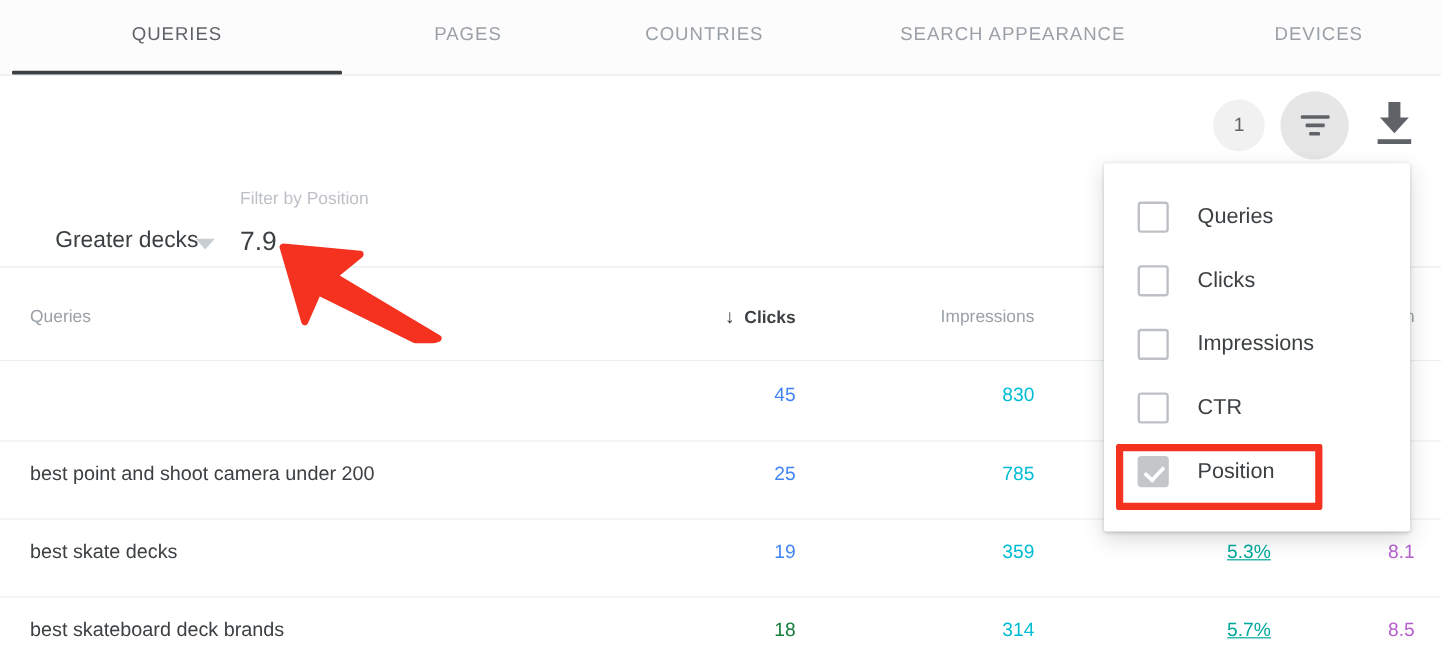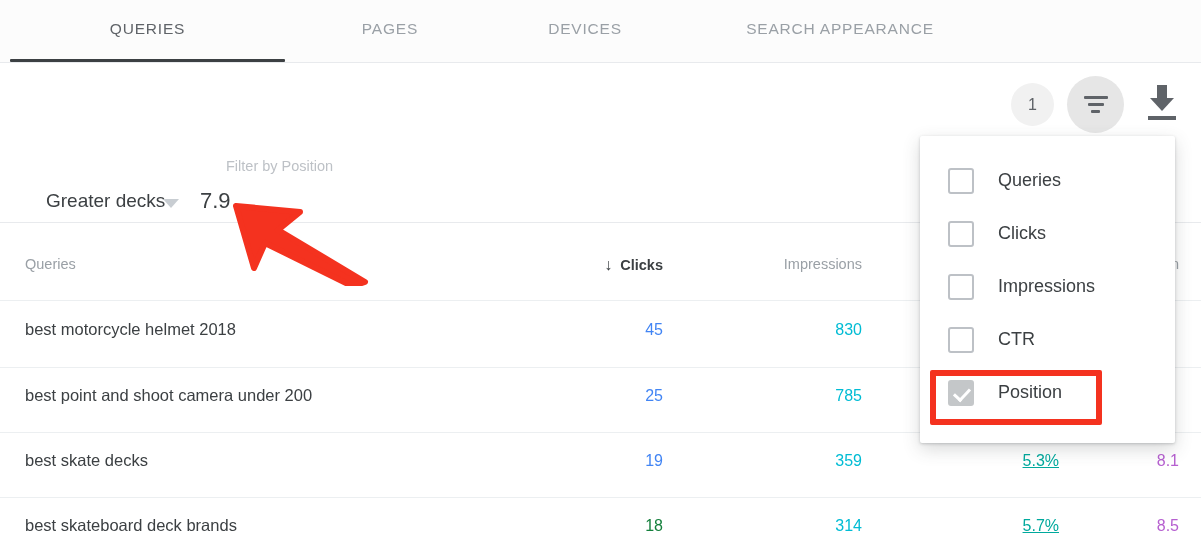--- a/index.html
+++ b/index.html
@@ -128,21 +128,20 @@
     width: 28px; height: 4px;
     background: #5f6368;
   }
 
   
   .filter-caption {
     position: absolute;
     left: 200px; top: 158px;
     font-size: 14.5px;
     color: #bdc1c6;
-    margin-left: 26px;
   }
   .filter-op {
     position: absolute;
     left: 46px; top: 190px;
     font-size: 19px;
     color: #3c4043;
     cursor: pointer;
   }
   .filter-caret {
     position: absolute;
@@ -305,25 +304,28 @@
 
   <div class="tabbar">
     <div class="tabs">
       <div class="tab active t0">
         <span>QUERIES</span>
         <span class="tab-underline"></span>
       </div>
       <div class="tab t1">
         <span>PAGES</span>
       </div>
+      <div class="tab t2">
+        <span>COUNTRIES</span>
+      </div>
+      <div class="tab t4">
+        <span>SEARCH APPEARANCE</span>
+      </div>
       <div class="tab t3">
         <span>DEVICES</span>
-      </div>
-      <div class="tab t4">
-        <span>SEARCH APPEARANCE</span>
       </div>
     </div>
   </div>
 
   <div class="count-badge">
     <span>1</span>
   </div>
 
   <div class="filter-btn">
     <span class="filter-glyph">
@@ -352,21 +354,20 @@
     <div class="th th-clicks">
       <span class="sortarrow">↓</span><span>Clicks</span>
     </div>
     <div class="th th-impr">Impressions</div>
     <div class="th th-ctr">CTR</div>
     <div class="th th-pos">Position</div>
   </div>
   <div class="tbl-rule" style="top:300px"></div>
 
   <div class="row" style="top:302px">
-    <div class="q">best motorcycle helmet 2018</div>
     <div class="num c-clicks" style="color:#4285f4">45</div>
     <div class="num c-impr" style="color:#00bcd4">830</div>
     <div class="num c-ctr" style="color:#00a99d"></div>
     <div class="num c-pos" style="color:#b660d0"></div>
   </div>
   <div class="tbl-rule" style="top:367px"></div>
 
   <div class="row" style="top:368px">
     <div class="q">best point and shoot camera under 200</div>
     <div class="num c-clicks" style="color:#4285f4">25</div>

